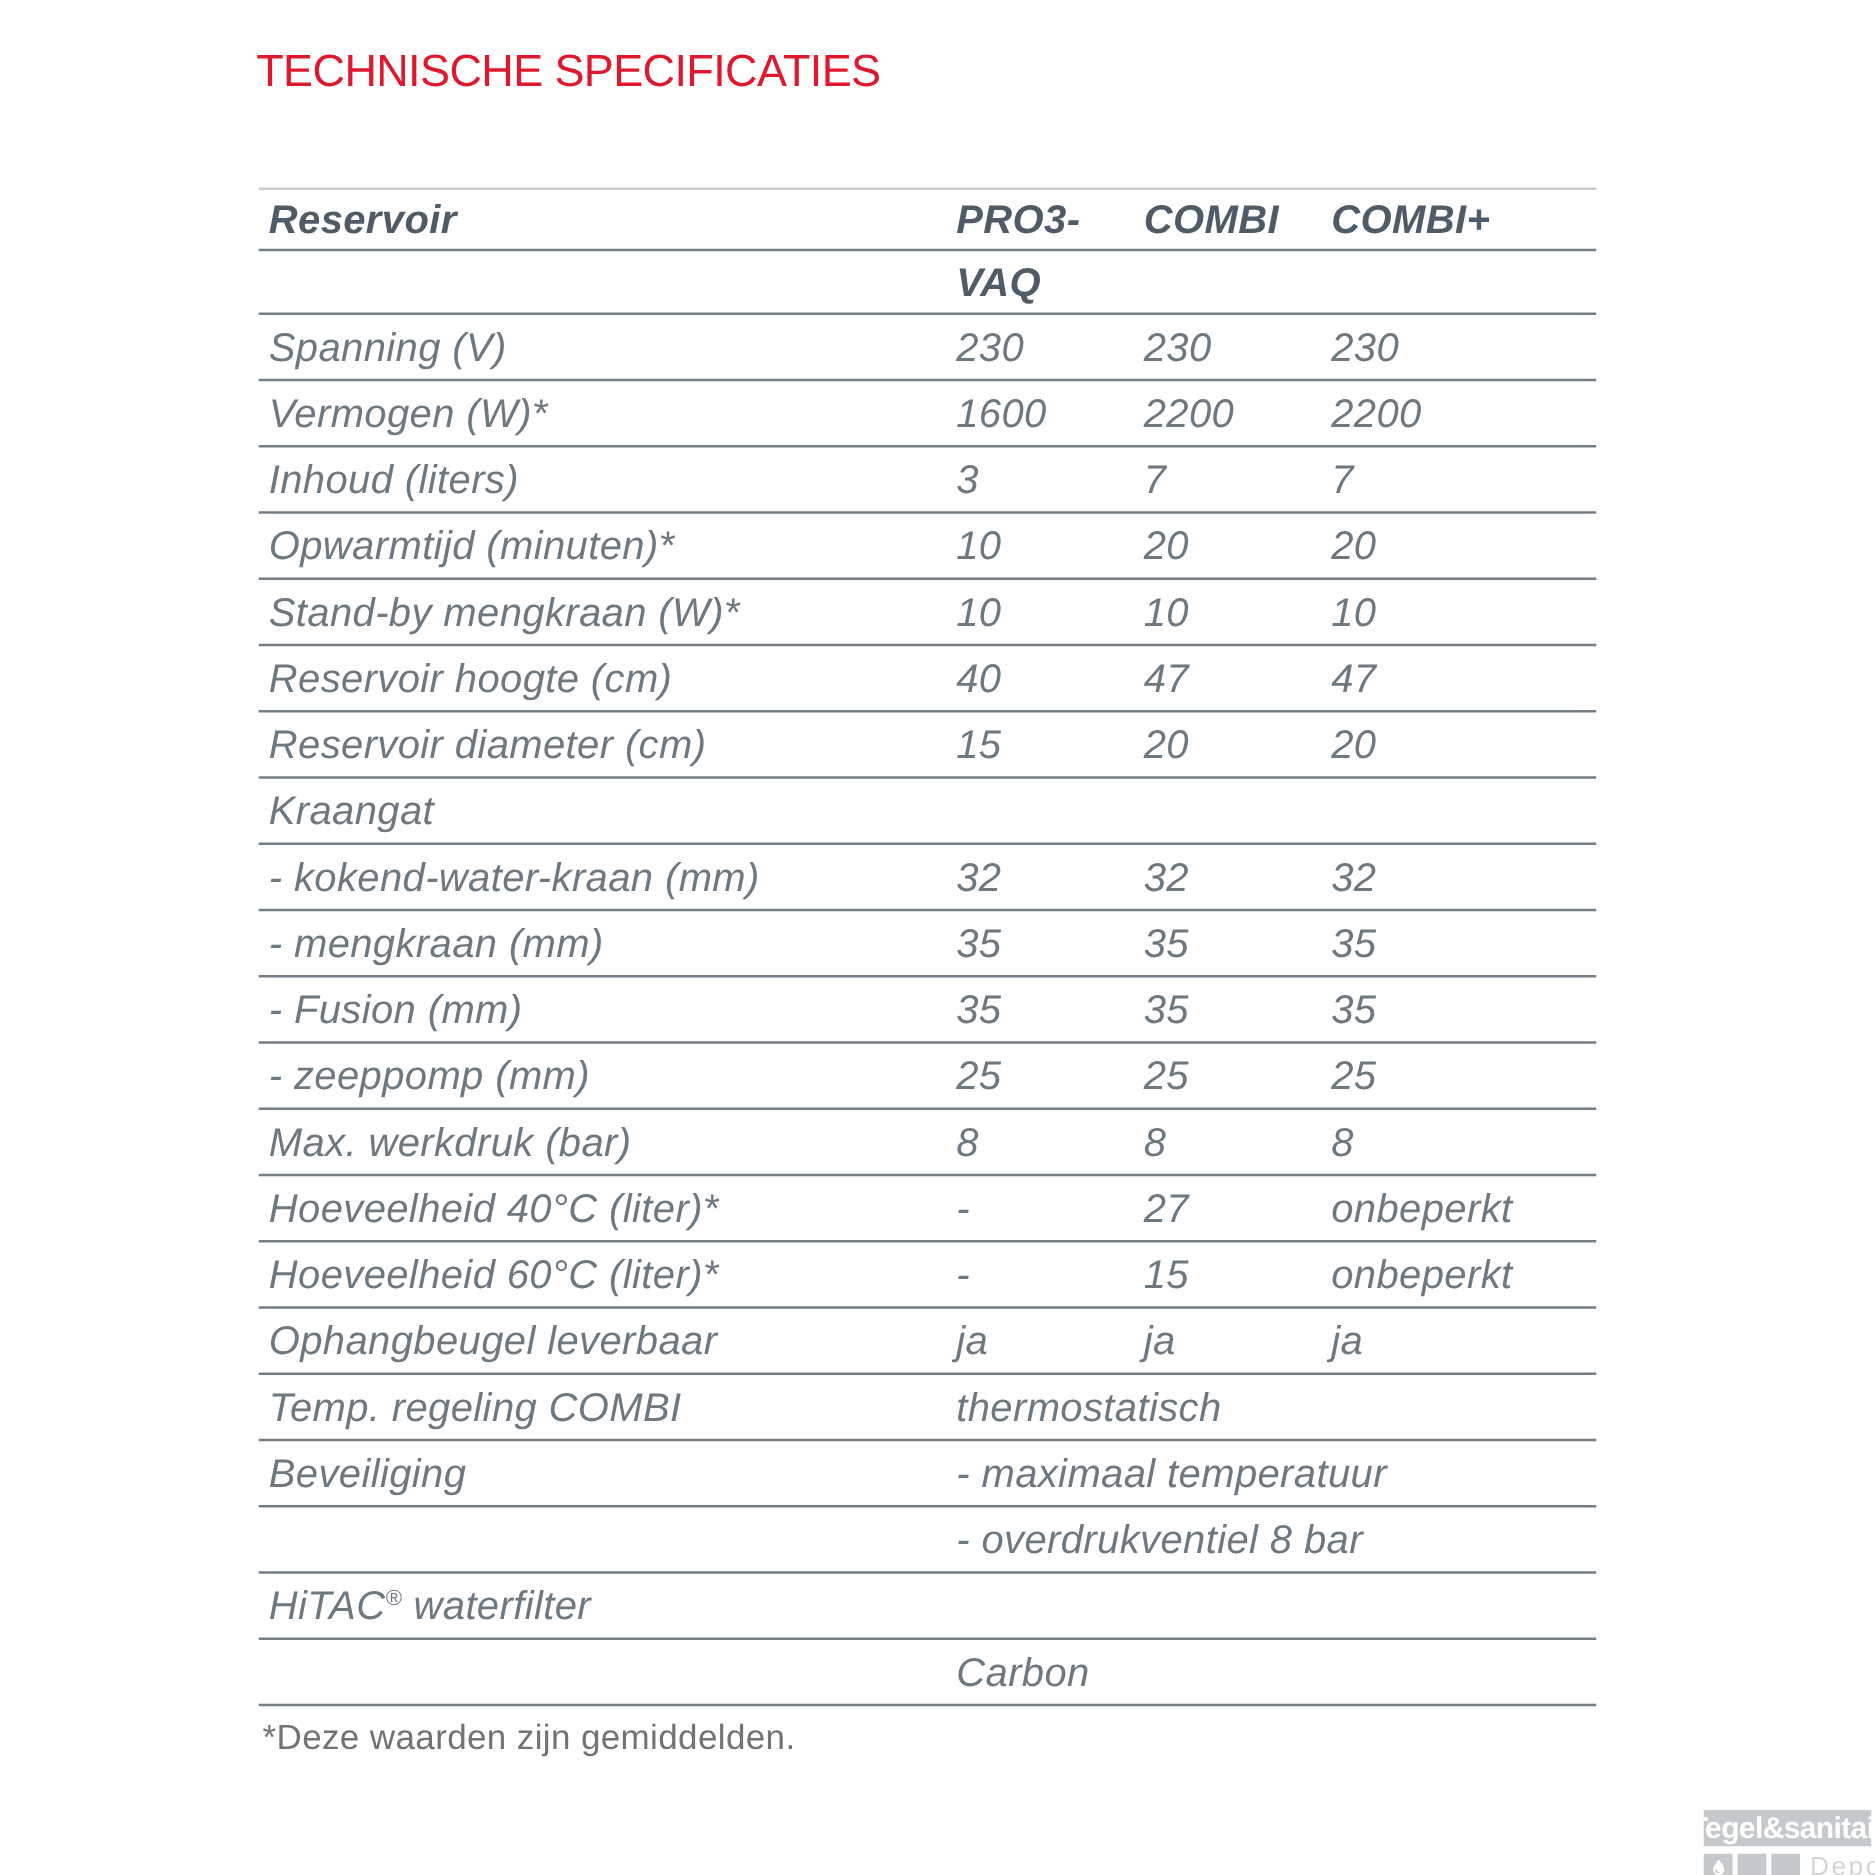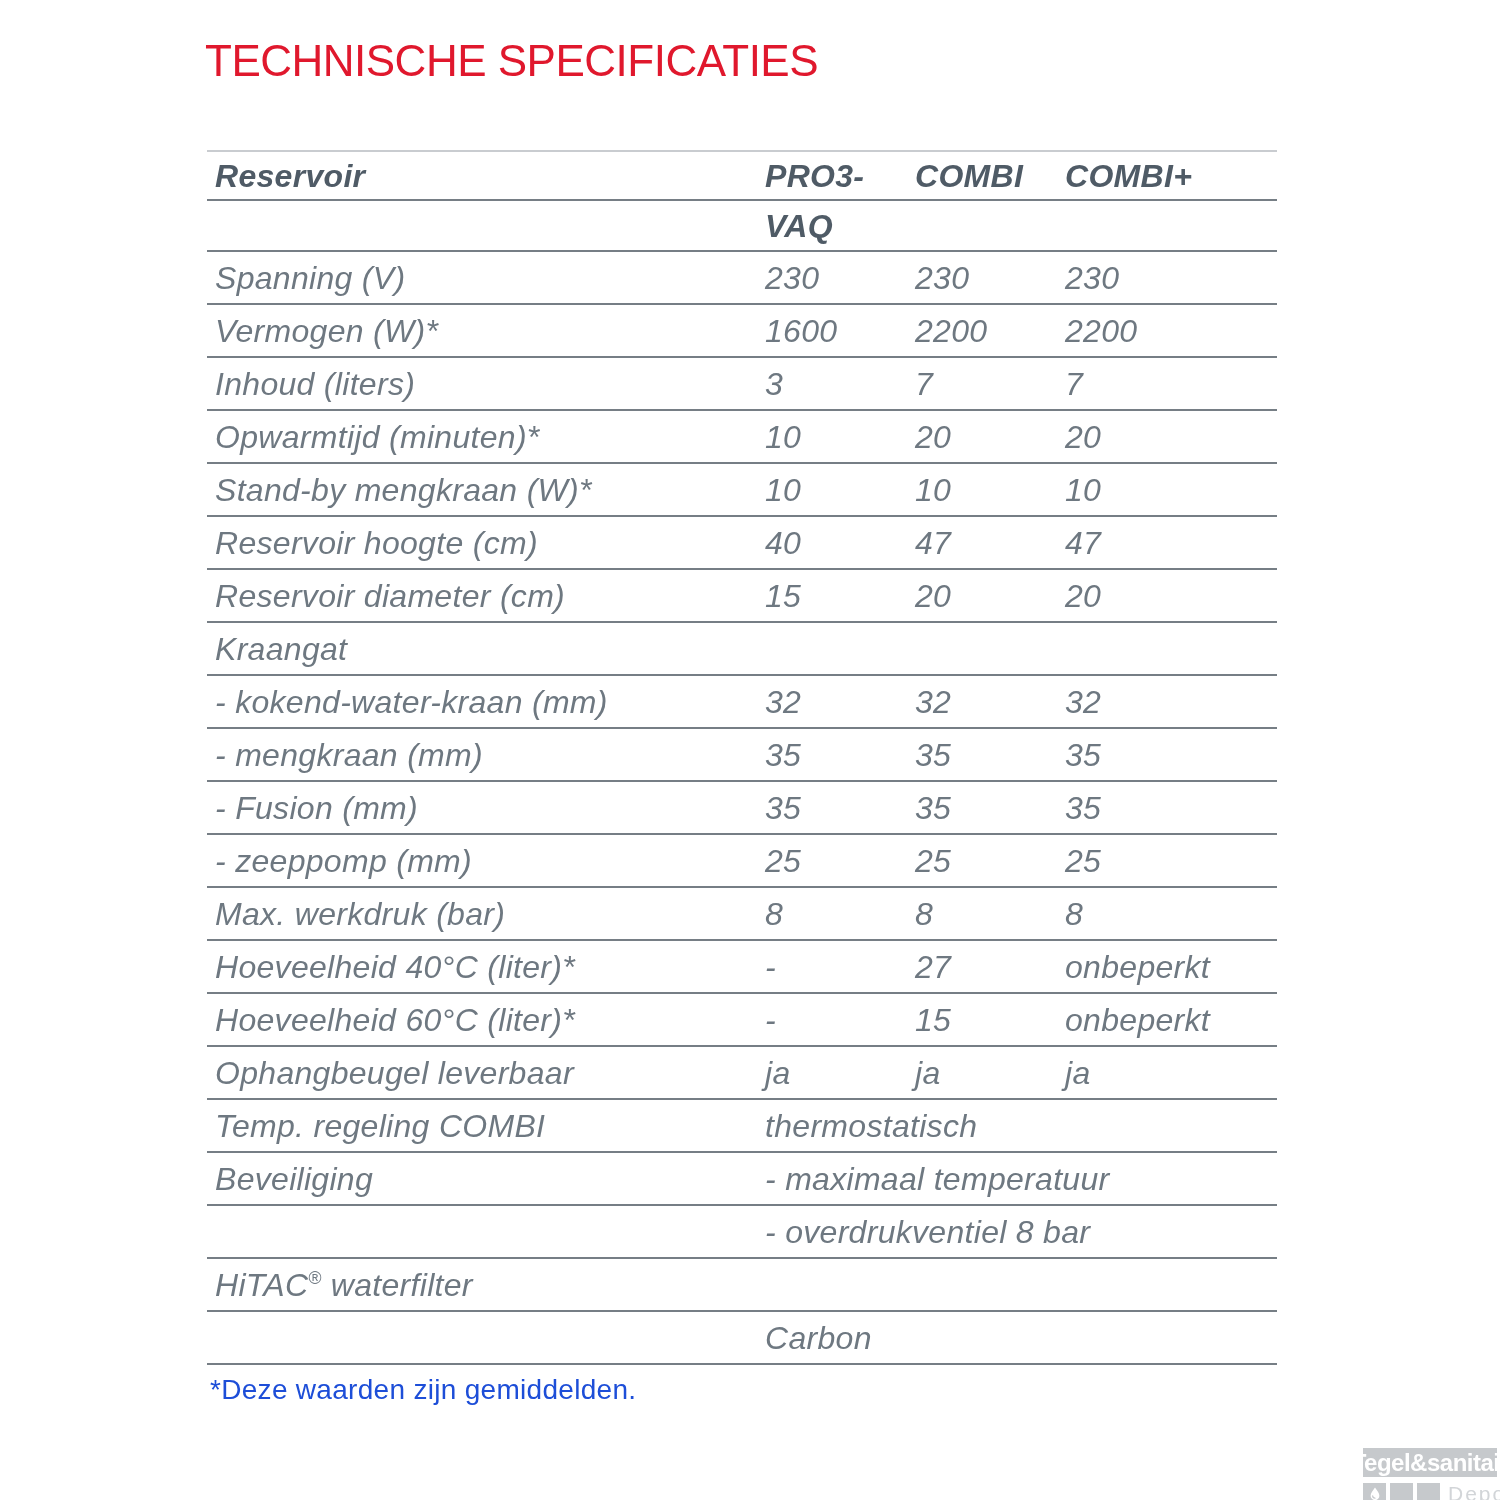--- a/index.html
+++ b/index.html
@@ -5,21 +5,21 @@
   html,body{margin:0;padding:0;background:#ffffff;}
   .page{
     position:relative;
     width:1500px;height:1500px;
     background:#ffffff;
     overflow:hidden;
     font-family:"Liberation Sans","DejaVu Sans",sans-serif;
   }
   .title{
     position:absolute;left:205px;top:36px;margin:0;
-    font-size:44px;font-weight:400;letter-spacing:-0.5px;
+    font-size:36px;font-weight:400;letter-spacing:-0.5px;
     color:#e0182d;
     white-space:nowrap;
   }
   .spec-table{
     position:absolute;left:207px;top:150px;width:1070px;
     border-top:2px solid #c9ccd0;
   }
   .hrow,.row{position:relative;border-bottom:2px solid #767e85;font-style:italic;}
   .hrow1{height:47px;}
   .hrow2{height:49px;}
@@ -31,21 +31,21 @@
   }
   .cell.label{left:8px;}
   .cell.c1{left:558px;}
   .cell.c2{left:708px;}
   .cell.c3{left:858px;}
   .cell.span{left:558px;}
   .bold{font-weight:700;color:#4f5b66;}
   .cell sup{font-size:55%;vertical-align:super;line-height:0;}
   .footnote{
     position:absolute;left:210px;top:1374px;margin:0;
-    font-size:28px;color:#1d4ed8;letter-spacing:0.3px;
+    font-size:28px;color:#737373;letter-spacing:0.3px;
   }
   .logo{position:absolute;left:1363px;top:1448px;width:134px;}
   .logo-bar{
     height:29px;background:#c6c9cc;
     display:flex;align-items:center;justify-content:center;
     color:#ffffff;font-weight:700;font-size:24px;letter-spacing:-0.5px;
     white-space:nowrap;
   }
   .logo-row{display:flex;align-items:center;margin-top:5px;}
   .sq{

